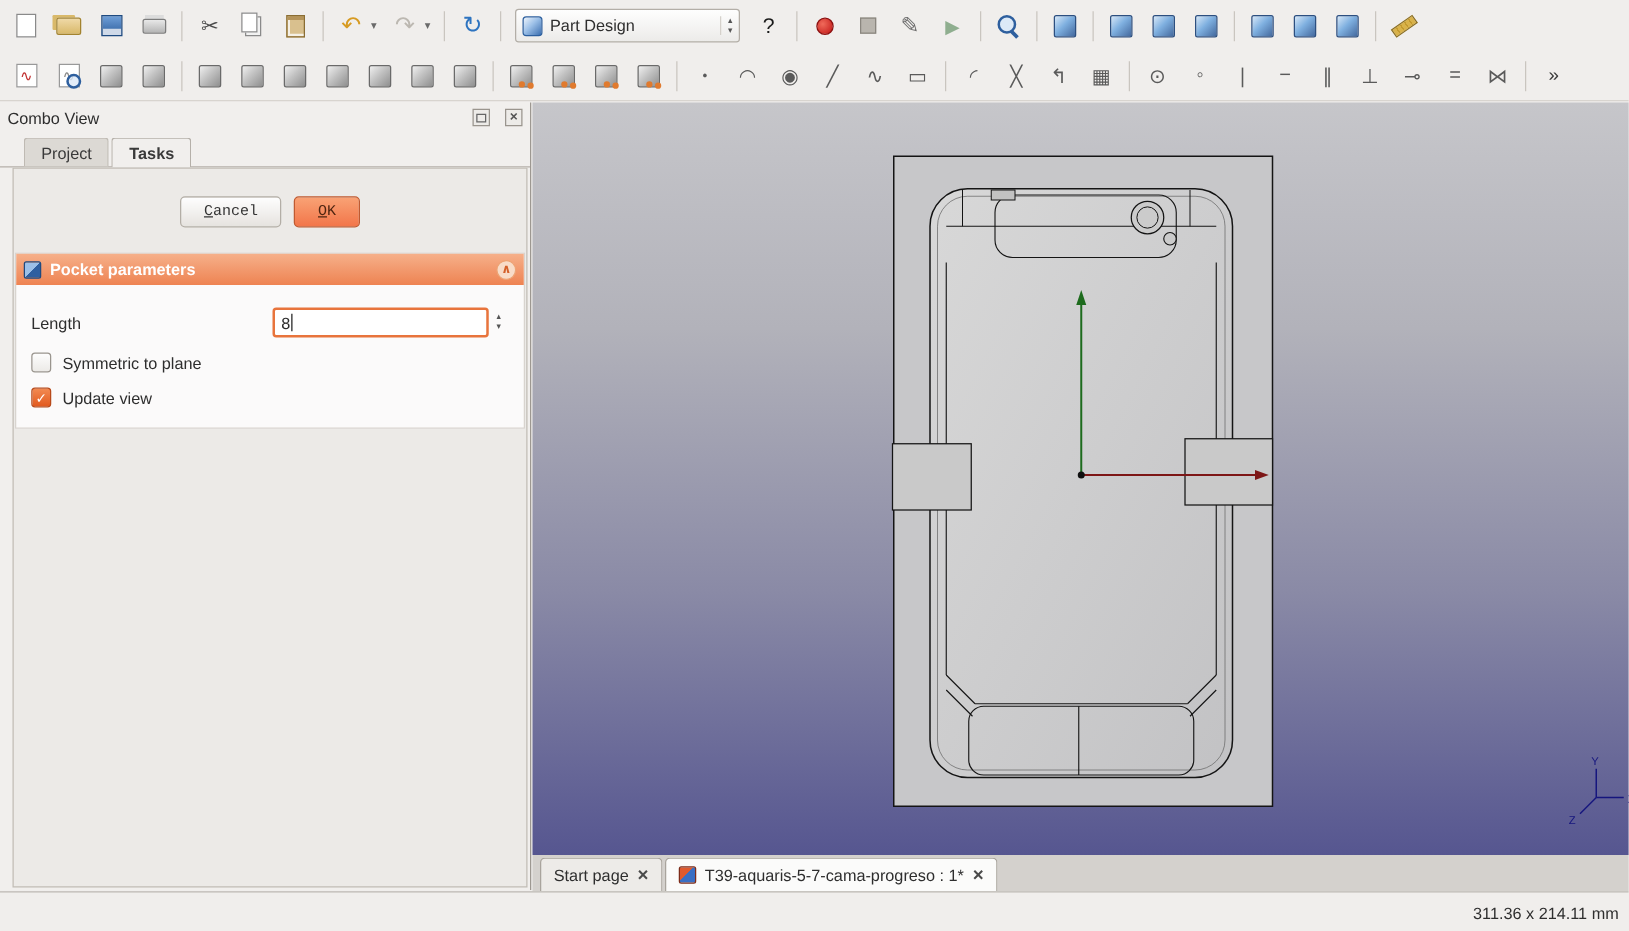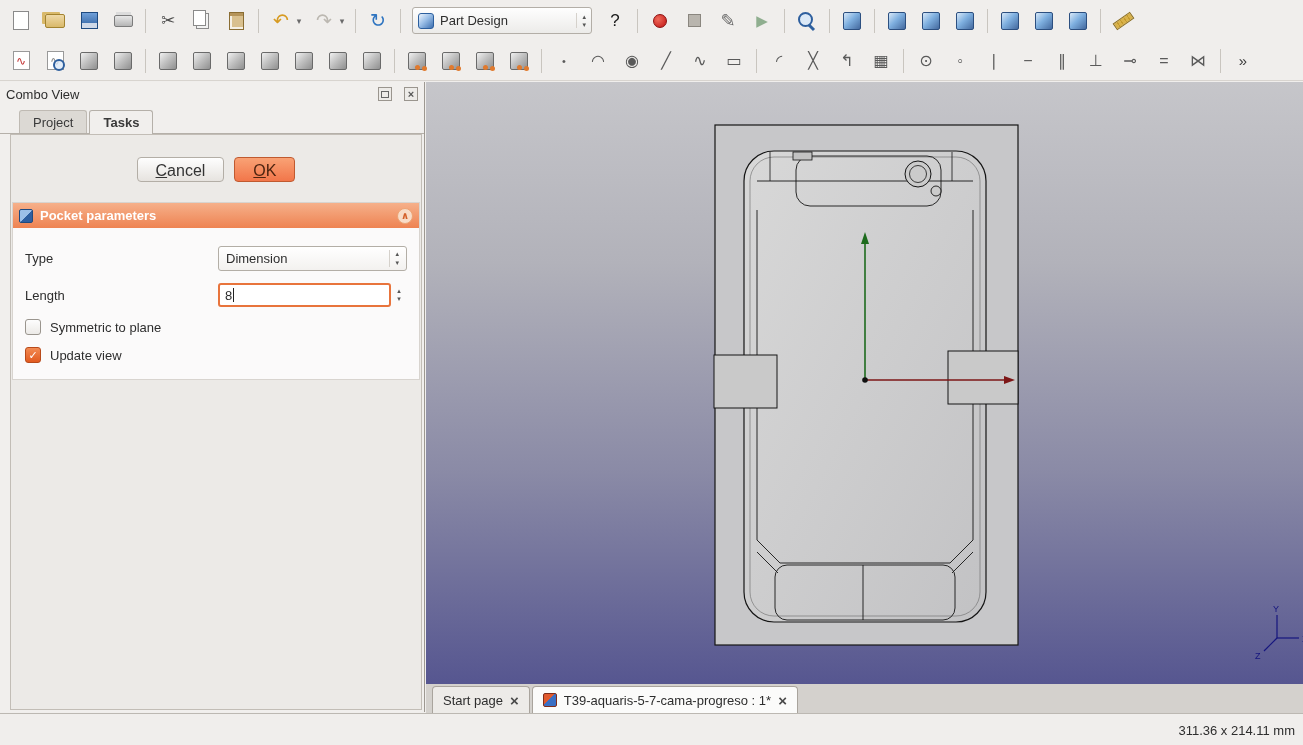--- a/index.html
+++ b/index.html
@@ -47,21 +47,21 @@
   .cv-header { height:22px; display:flex; align-items:center; padding:12px 6px; gap:12px; }
   .cv-title { flex:1; }
   .dock-btn { width:14px; height:14px; border:1px solid #9a958e; background:#edebe8; display:flex; align-items:center; justify-content:center; font-size:9px; color:#555; }
   .dock-btn.float::before { content:""; width:6px; height:5px; border:1px solid #666; }
   .dock-btn.close::before { content:"×"; font-size:11px; font-weight:bold; }
   .cv-tabs { display:flex; align-items:flex-end; height:28px; padding-left:19px; border-bottom:1px solid #b5b0a9; }
   .cv-tab { padding:4px 13px 3px; margin-right:2px; border:1px solid #bfbab3; border-bottom:none; border-radius:3px 3px 0 0; background:#dcd9d4; color:#3a3a3a; }
   .cv-tab.active { background:#f1efed; border-color:#b5b0a9; position:relative; top:1px; padding-bottom:4px; font-weight:bold; }
   .tasks-box { position:absolute; top:52px; left:10px; right:2px; bottom:2px; border:1px solid #c2bdb6; background:#eceae7; overflow:hidden; }
   .task-buttons { display:flex; justify-content:center; gap:10px; margin-top:22px; }
-  .btn { display:inline-block; height:25px; padding:4px 18px; border-radius:4px; font-size:16px; text-align:center; }
+  .btn { display:inline-block; height:25px; padding:4px 18px; border-radius:4px; font-size:12px; text-align:center;font-family:Liberation Mono, monospace; }
   .btn.cancel { background:linear-gradient(#fefefe,#e6e3df); border:1px solid #b3aea6; color:#333; }
   .btn.ok { background:linear-gradient(#f9a275,#f2764a); border:1px solid #c05a30; color:#4e2410; }
   .mnemonic::first-letter { text-decoration: underline; }
   .param-group { margin:20px 1px 0 1px; background:#fbfafa; border:1px solid #d8d4cf; }
   .param-header { height:25px; background:linear-gradient(#f6b08a,#ee8352); display:flex; align-items:center; gap:7px; padding:0 6px; color:#fff; font-weight:bold; }
   .ph-icon { width:14px; height:14px; border:1px solid #1e4a80; border-radius:2px; background:linear-gradient(135deg,#9cc0e8 0 50%,#2e5fa0 50%); }
   .ph-title { flex:1; }
   .ph-collapse { width:16px; height:16px; border-radius:50%; background:#f8dcc8; border:1px solid #eda374; color:#d4602a; display:flex; align-items:center; justify-content:center; font-size:10px; font-weight:bold; }
   .param-body { padding:6px 12px 16px; }
   .frow { display:flex; align-items:center; margin-top:12px; }
@@ -211,30 +211,20 @@
       <span class="btn ok mnemonic">OK</span>
     </div>
     <div class="param-group">
       <div class="param-header">
         <span class="ph-icon"></span>
         <span class="ph-title">Pocket parameters</span>
         <span class="ph-collapse">∧</span>
       </div>
       <div class="param-body">
         <div class="frow">
-          <label>Type</label>
-          <div class="combo">
-            <span class="val">Dimension</span>
-            <span class="spin">
-                <span>▴</span>
-                <span>▾</span>
-              </span>
-          </div>
-        </div>
-        <div class="frow">
           <label>Length</label>
           <div class="spinwrap">
             <div class="lenfield">
               <span>8</span>
               <span class="caret"></span>
             </div>
             <div class="spincol">
                 <span>▴</span>
                 <span>▾</span>
               </div>

